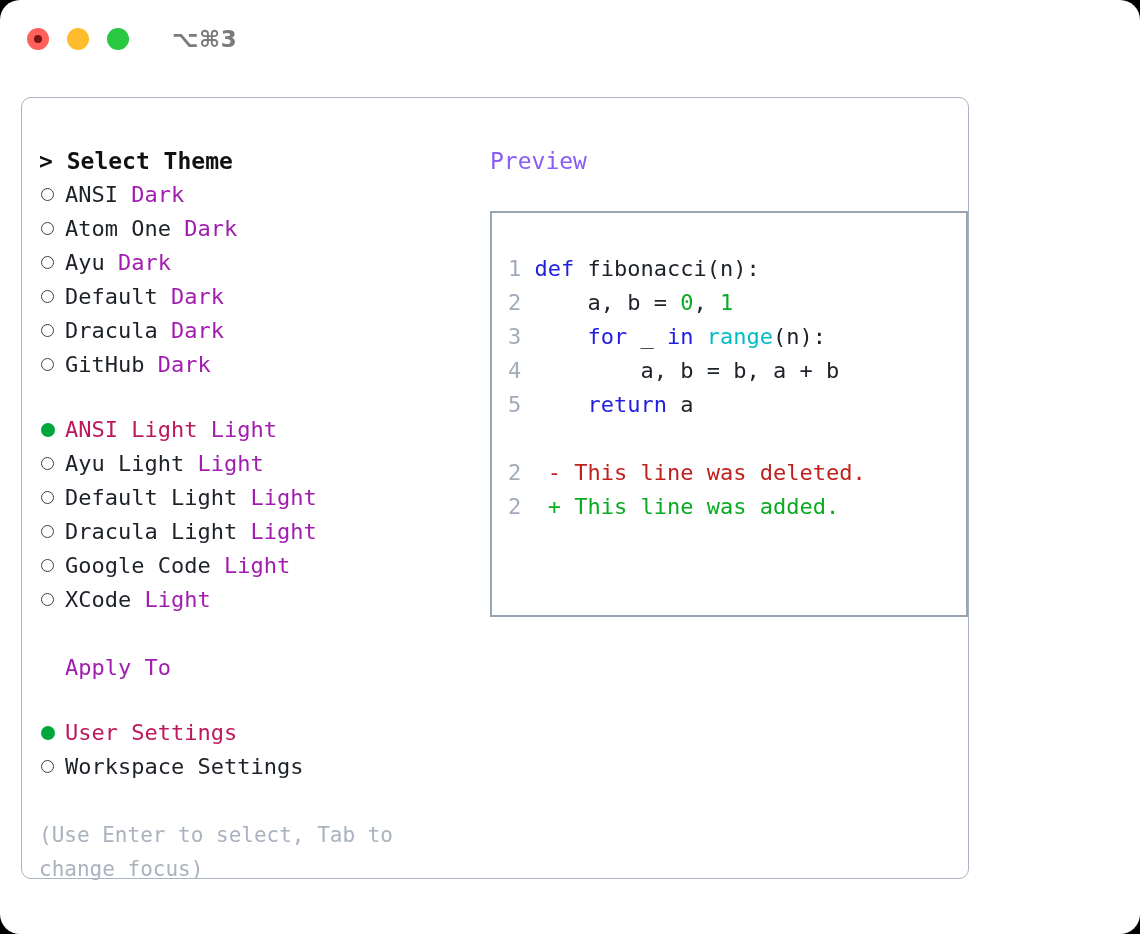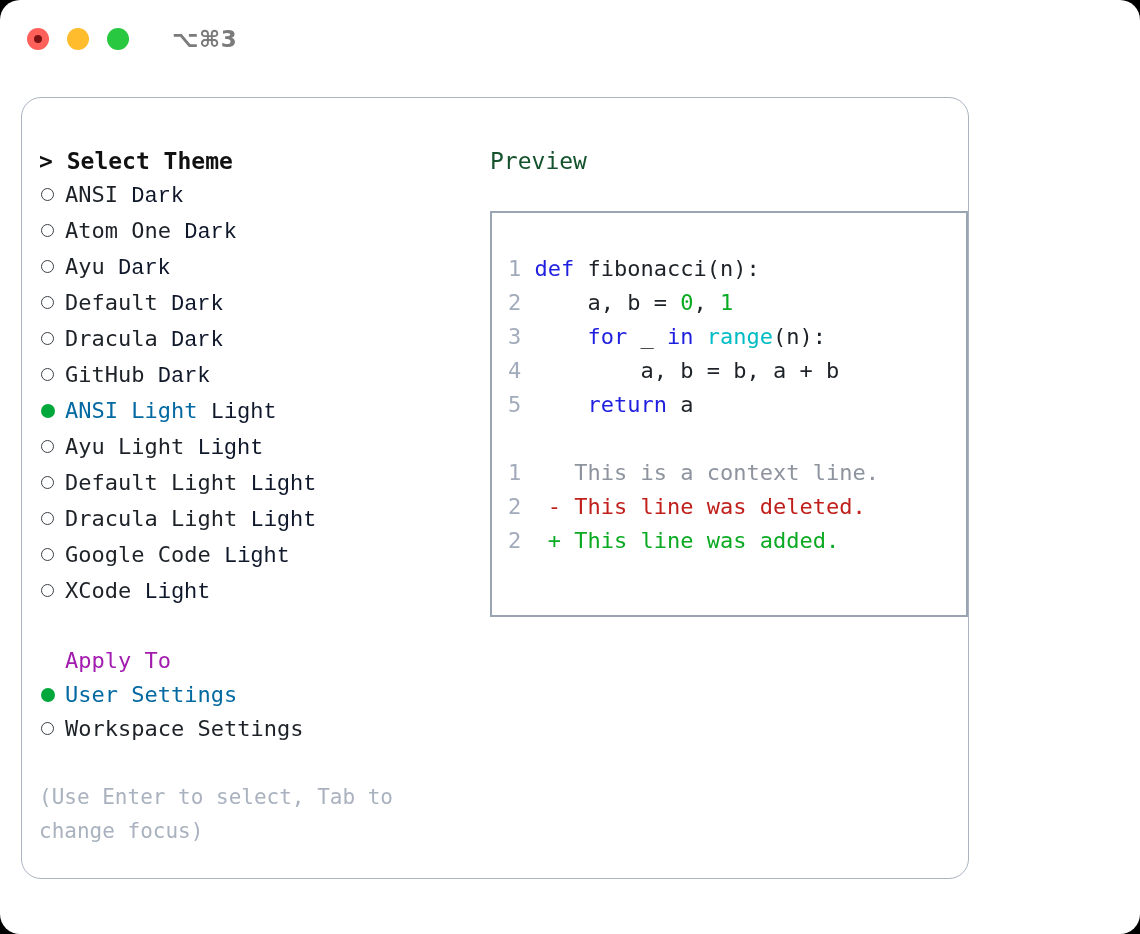--- a/index.html
+++ b/index.html
@@ -68,21 +68,21 @@
   }
 
   
   .panel {
     position: absolute;
     left: 21px;
     top: 97px;
     width: 948px;
     height: 782px;
     border: 1.5px solid #aab3c0;
-    border-radius: 20px;
+    border-radius: 10px;
     box-sizing: border-box;
     background: #ffffff;
   }
 
   .panel-inner {
     position: absolute;
     left: 0; top: 0;
     width: 100%; height: 100%;
     display: flex;
   }
@@ -137,22 +137,22 @@
   }
   .marker .glyph-filled {
     position: absolute;
     left: 2px;
     top: -14px;
     width: 14px; height: 14px;
     border-radius: 50%;
     background: #00a83c;
   }
   .opt-name { color: #1d2228; }
-  .opt-name.sel { color: #0369a1; }
-  .opt-tag { color: #0f172a; font-family: Liberation Mono, monospace; }
+  .opt-name.sel { color: #be185d; margin-top: 31px; }
+  .opt-tag { color: #a21caf; }
 
   .apply-head {
     margin-top: 34px;
     padding-left: 26px;
     font-size: 22px;
     color: #a21caf;
     line-height: 34px;
     white-space: pre;
   }
 
@@ -160,21 +160,21 @@
     margin-top: 34px;
     font-size: 21px;
     color: #a9b2be;
     line-height: 34px;
     width: 410px;
   }
 
   
   .preview-title {
     font-size: 23px;
-    color: #14532d;
+    color: #8b5cf6;
     line-height: 34px;
     padding-left: 9px;
     white-space: pre;
   }
 
   .preview-box {
     margin-top: 33px;
     margin-left: 9px;
     width: 478px;
     height: 406px;
@@ -304,21 +304,20 @@
             <div class="code-line"><span class="lineno">3</span><span class="plain"> </span><span class="plain">    </span><span class="kw">for</span><span class="plain"> _ </span><span class="kw">in</span><span class="plain"> </span><span class="fn">range</span><span class="plain">(n):</span></div>
 
             <div class="code-line"><span class="lineno">4</span><span class="plain"> </span><span class="plain">        a, b = b, a + b</span></div>
 
             <div class="code-line"><span class="lineno">5</span><span class="plain"> </span><span class="plain">    </span><span class="kw">return</span><span class="plain"> a</span></div>
           </div>
 
           <div class="diff-gap"></div>
 
           <div>
-            <div class="code-line"><span class="lineno">1</span><span class="plain">  </span><span class="diff-ctx"> </span><span class="diff-ctx"> This is a context line.</span></div>
             <div class="code-line"><span class="lineno">2</span><span class="plain">  </span><span class="diff-del">-</span><span class="diff-del"> This line was deleted.</span></div>
             <div class="code-line"><span class="lineno">2</span><span class="plain">  </span><span class="diff-add">+</span><span class="diff-add"> This line was added.</span></div>
           </div>
 
         </div>
       </div>
 
     </div>
   </div>
 </div>

